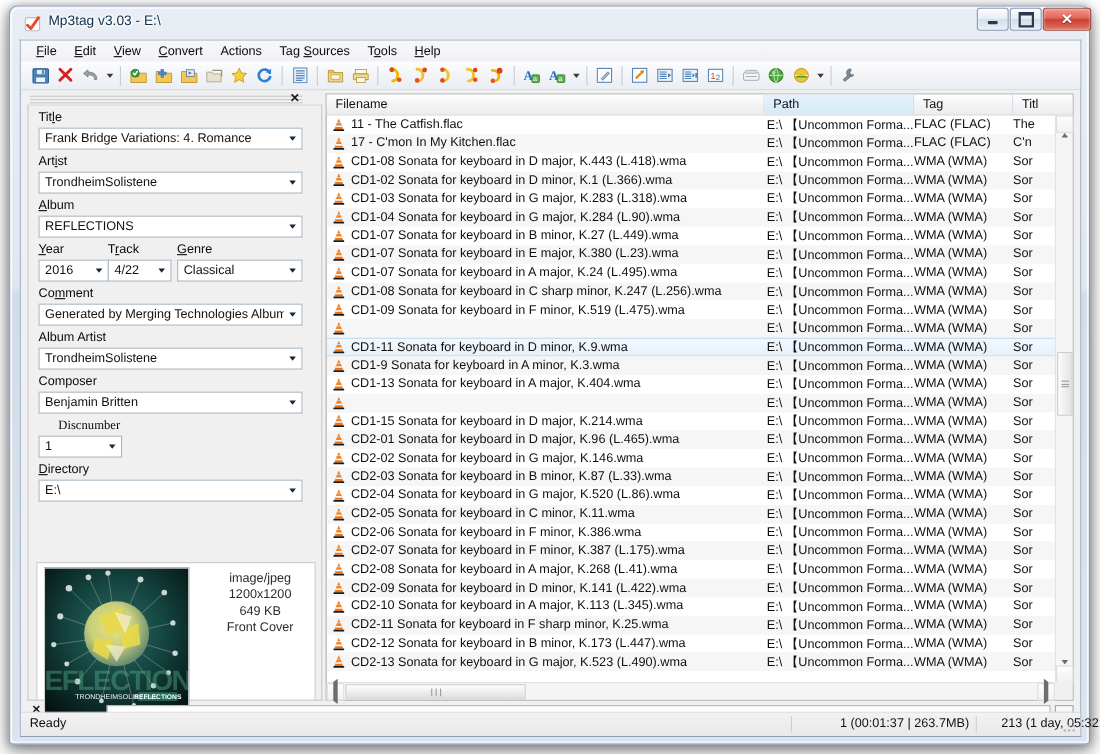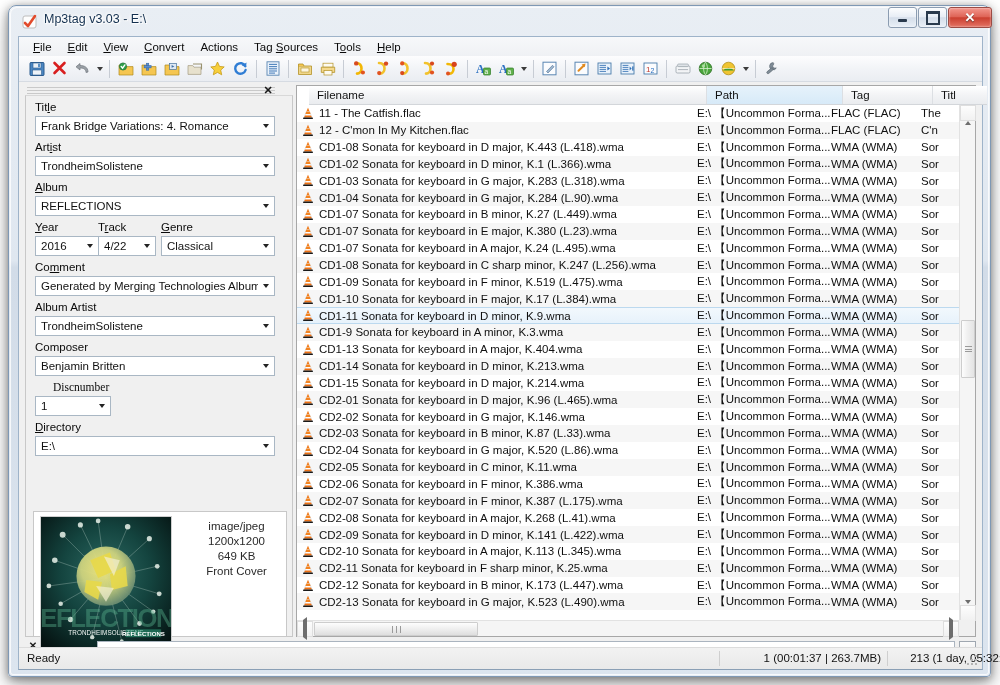--- a/index.html
+++ b/index.html
@@ -175,21 +175,21 @@
     position:absolute; left:150px; text-align:center; width:105px;
     font-size:11.5px; color:#2b2b2b; white-space:nowrap;
   }
 
   
   #filelist {
     position:absolute; left:277px; top:48px; width:680px; height:552px;
     background:#ffffff; border:1px solid #a7a7a7;
   }
   #list-header {
-    position:absolute; left:12px; top:0; width:678px; height:19px;
+    position:absolute; left:0; top:0; width:678px; height:19px;
     background: linear-gradient(180deg,#ffffff 0%,#f3f4f6 48%,#eaecef 100%);
     border-bottom:1px solid #d3d6da;
     display:flex;
     justify-content:flex-end;
   }
   .hcell {
     position:relative; height:18px; font-size:11.5px; color:#111;
     padding-left:8px; line-height:18px;
     border-right:1px solid #dcdfe3; flex:0 0 auto;
     white-space:nowrap; overflow:hidden; cursor:default;
@@ -781,21 +781,21 @@
           </div>
           <div class="row alt">
             <div class="cell-name">
               <svg class="cone" viewBox="0 0 14 13">
                 <path d="M7 0.8 L5.6 4 L8.4 4 Z" fill="#f07a1a"></path>
                 <path d="M5.3 4.6 L8.7 4.6 L10.9 10.4 L3.1 10.4 Z" fill="#fdfdfd" stroke="#c9c9c9" stroke-width=".5"></path>
                 <path d="M5.3 4.6 L8.7 4.6 L9.6 7 L4.4 7 Z" fill="#f4831f"></path>
                 <path d="M4.0 8.4 L10.0 8.4 L10.9 10.4 L3.1 10.4 Z" fill="#ee7013"></path>
                 <rect x="2.1" y="10.5" width="9.8" height="1.6" rx=".5" fill="#1a1a1a"></rect>
               </svg>
-              <span>12 - C'mon In My Kitchen.flac</span>
+              <span>17 - C'mon In My Kitchen.flac</span>
             </div>
             <div class="cell-path">E:\ 【Uncommon Forma...</div>
             <div class="cell-tag">FLAC (FLAC)</div>
             <div class="cell-title">C'n</div>
           </div>
           <div class="row">
             <div class="cell-name">
               <svg class="cone" viewBox="0 0 14 13">
                 <path d="M7 0.8 L5.6 4 L8.4 4 Z" fill="#f07a1a"></path>
                 <path d="M5.3 4.6 L8.7 4.6 L10.9 10.4 L3.1 10.4 Z" fill="#fdfdfd" stroke="#c9c9c9" stroke-width=".5"></path>
@@ -931,21 +931,20 @@
           </div>
           <div class="row alt">
             <div class="cell-name">
               <svg class="cone" viewBox="0 0 14 13">
                 <path d="M7 0.8 L5.6 4 L8.4 4 Z" fill="#f07a1a"></path>
                 <path d="M5.3 4.6 L8.7 4.6 L10.9 10.4 L3.1 10.4 Z" fill="#fdfdfd" stroke="#c9c9c9" stroke-width=".5"></path>
                 <path d="M5.3 4.6 L8.7 4.6 L9.6 7 L4.4 7 Z" fill="#f4831f"></path>
                 <path d="M4.0 8.4 L10.0 8.4 L10.9 10.4 L3.1 10.4 Z" fill="#ee7013"></path>
                 <rect x="2.1" y="10.5" width="9.8" height="1.6" rx=".5" fill="#1a1a1a"></rect>
               </svg>
-              <span>CD1-10 Sonata for keyboard in F major, K.17 (L.384).wma</span>
             </div>
             <div class="cell-path">E:\ 【Uncommon Forma...</div>
             <div class="cell-tag">WMA (WMA)</div>
             <div class="cell-title">Sor</div>
           </div>
           <div class="row selected">
             <div class="cell-name">
               <svg class="cone" viewBox="0 0 14 13">
                 <path d="M7 0.8 L5.6 4 L8.4 4 Z" fill="#f07a1a"></path>
                 <path d="M5.3 4.6 L8.7 4.6 L10.9 10.4 L3.1 10.4 Z" fill="#fdfdfd" stroke="#c9c9c9" stroke-width=".5"></path>
@@ -991,21 +990,20 @@
           </div>
           <div class="row alt">
             <div class="cell-name">
               <svg class="cone" viewBox="0 0 14 13">
                 <path d="M7 0.8 L5.6 4 L8.4 4 Z" fill="#f07a1a"></path>
                 <path d="M5.3 4.6 L8.7 4.6 L10.9 10.4 L3.1 10.4 Z" fill="#fdfdfd" stroke="#c9c9c9" stroke-width=".5"></path>
                 <path d="M5.3 4.6 L8.7 4.6 L9.6 7 L4.4 7 Z" fill="#f4831f"></path>
                 <path d="M4.0 8.4 L10.0 8.4 L10.9 10.4 L3.1 10.4 Z" fill="#ee7013"></path>
                 <rect x="2.1" y="10.5" width="9.8" height="1.6" rx=".5" fill="#1a1a1a"></rect>
               </svg>
-              <span>CD1-14 Sonata for keyboard in D minor, K.213.wma</span>
             </div>
             <div class="cell-path">E:\ 【Uncommon Forma...</div>
             <div class="cell-tag">WMA (WMA)</div>
             <div class="cell-title">Sor</div>
           </div>
           <div class="row">
             <div class="cell-name">
               <svg class="cone" viewBox="0 0 14 13">
                 <path d="M7 0.8 L5.6 4 L8.4 4 Z" fill="#f07a1a"></path>
                 <path d="M5.3 4.6 L8.7 4.6 L10.9 10.4 L3.1 10.4 Z" fill="#fdfdfd" stroke="#c9c9c9" stroke-width=".5"></path>

